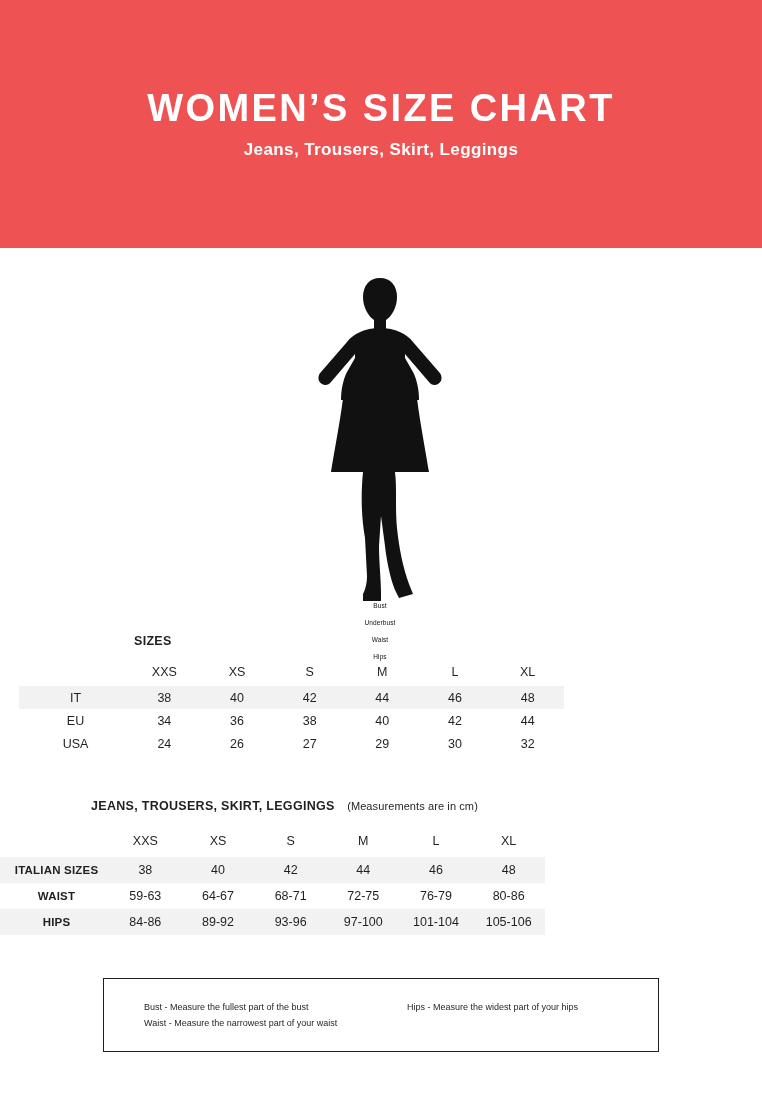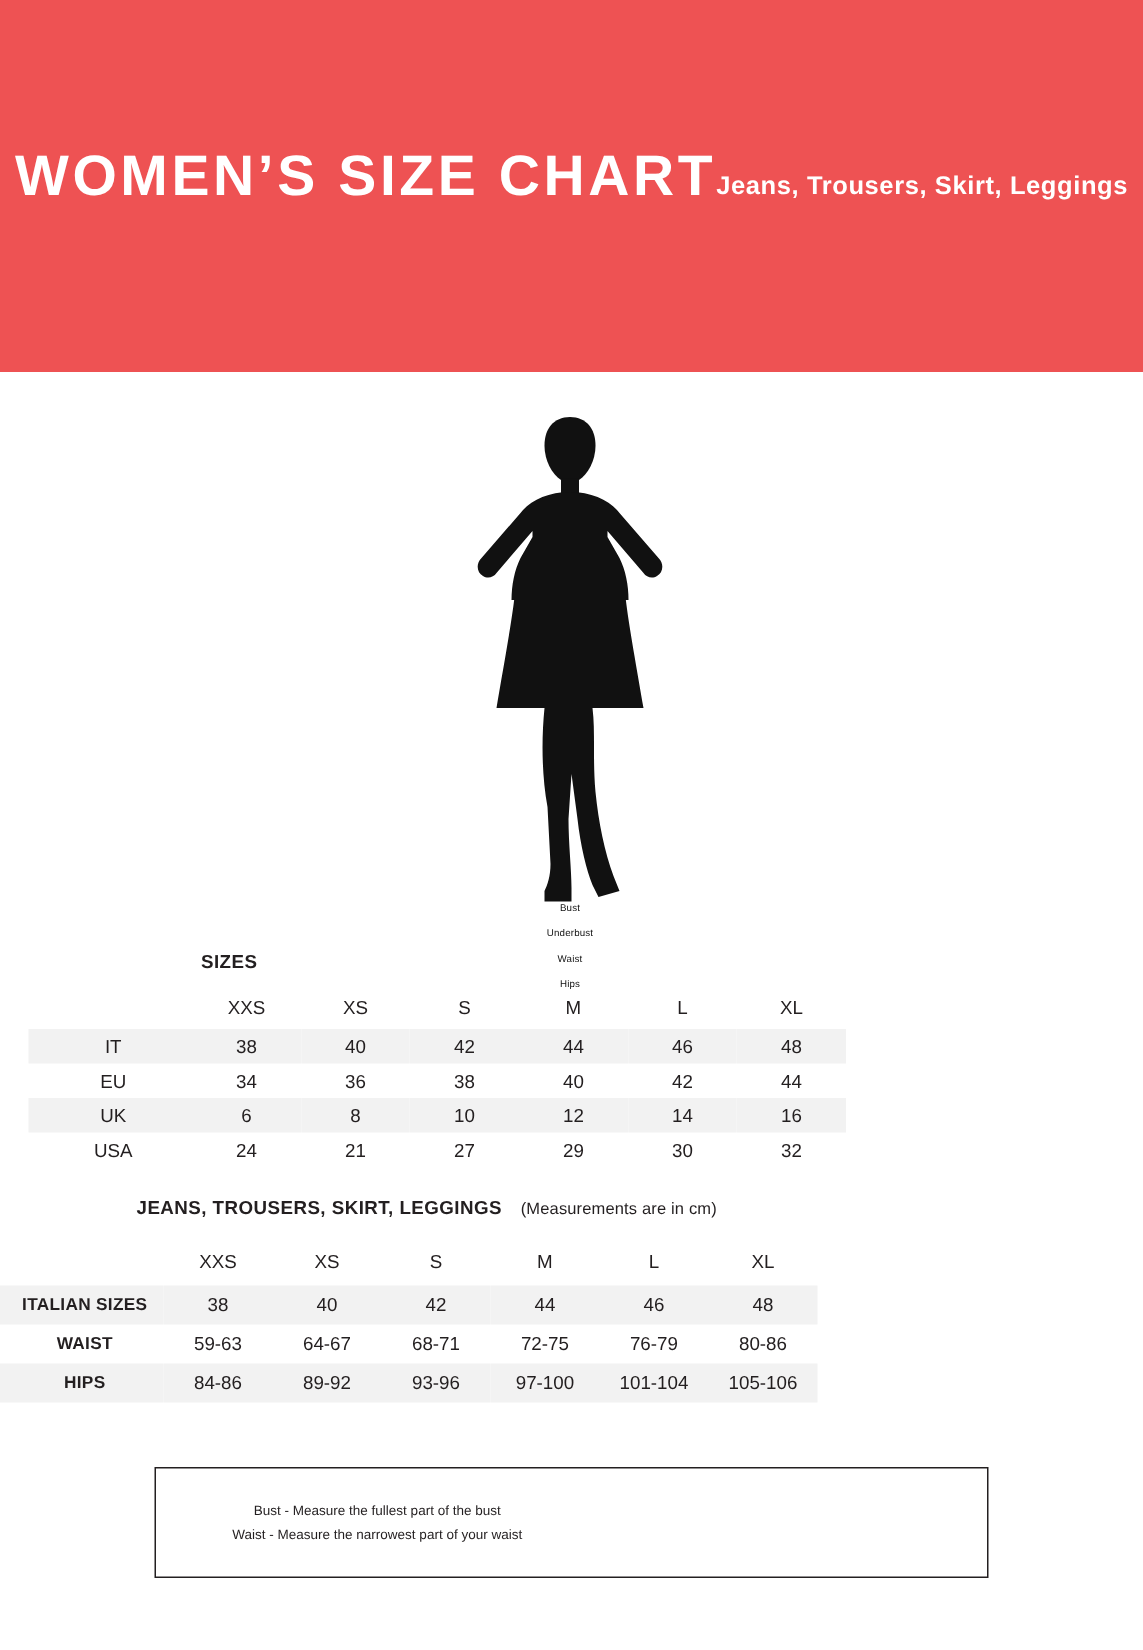--- a/index.html
+++ b/index.html
@@ -22,20 +22,21 @@
   }
   
   .header {
     position: absolute;
     left: 0;
     top: 0;
     width: 762px;
     height: 248px;
     background: #ee5253;
     display: flex;
+    flex-direction: column;
     align-items: center;
     justify-content: center;
   }
   .header-title {
     color: #ffffff;
     font-size: 38px;
     font-weight: bold;
     letter-spacing: 2.4px;
     text-align: center;
     margin: 0 0 10px 0;
@@ -155,21 +156,20 @@
   .notebox-inner {
     display: flex;
     padding: 20px 0 0 40px;
     gap: 48px;
   }
   .note-col {
     font-size: 9px;
     line-height: 16px;
     color: #231f20;
     width: 215px;
-    text-align: center;
   }
 </style>
 </head>
 <body>
 
 <div class="page">
 
   <div class="header">
     <h1 class="header-title">WOMEN’S SIZE CHART</h1>
     <div class="header-sub">Jeans, Trousers, Skirt, Leggings</div>
@@ -228,33 +228,24 @@
         </tr>
         <tr>
           <td class="rowlabel">EU</td>
           <td>34</td>
           <td>36</td>
           <td>38</td>
           <td>40</td>
           <td>42</td>
           <td>44</td>
         </tr>
-        <tr class="shaded">
-          <td class="rowlabel">UK</td>
-          <td>6</td>
-          <td>8</td>
-          <td>10</td>
-          <td>12</td>
-          <td>14</td>
-          <td>16</td>
-        </tr>
         <tr>
           <td class="rowlabel">USA</td>
           <td>24</td>
-          <td>21</td>
+          <td>26</td>
           <td>27</td>
           <td>29</td>
           <td>30</td>
           <td>32</td>
         </tr>
       </tbody>
     </table>
   </div>
 
   <div class="section" style="top:796px;">
@@ -306,17 +297,18 @@
     </table>
   </div>
 
   <div class="notebox">
     <div class="notebox-inner">
       <div class="note-col">
         <div>Bust - Measure the fullest part of the bust</div>
         <div>Waist - Measure the narrowest part of your waist</div>
       </div>
       <div class="note-col">
+        <div>Hips - Measure the widest part of your hips</div>
       </div>
     </div>
   </div>
 
 </div>
 
 </body></html>

